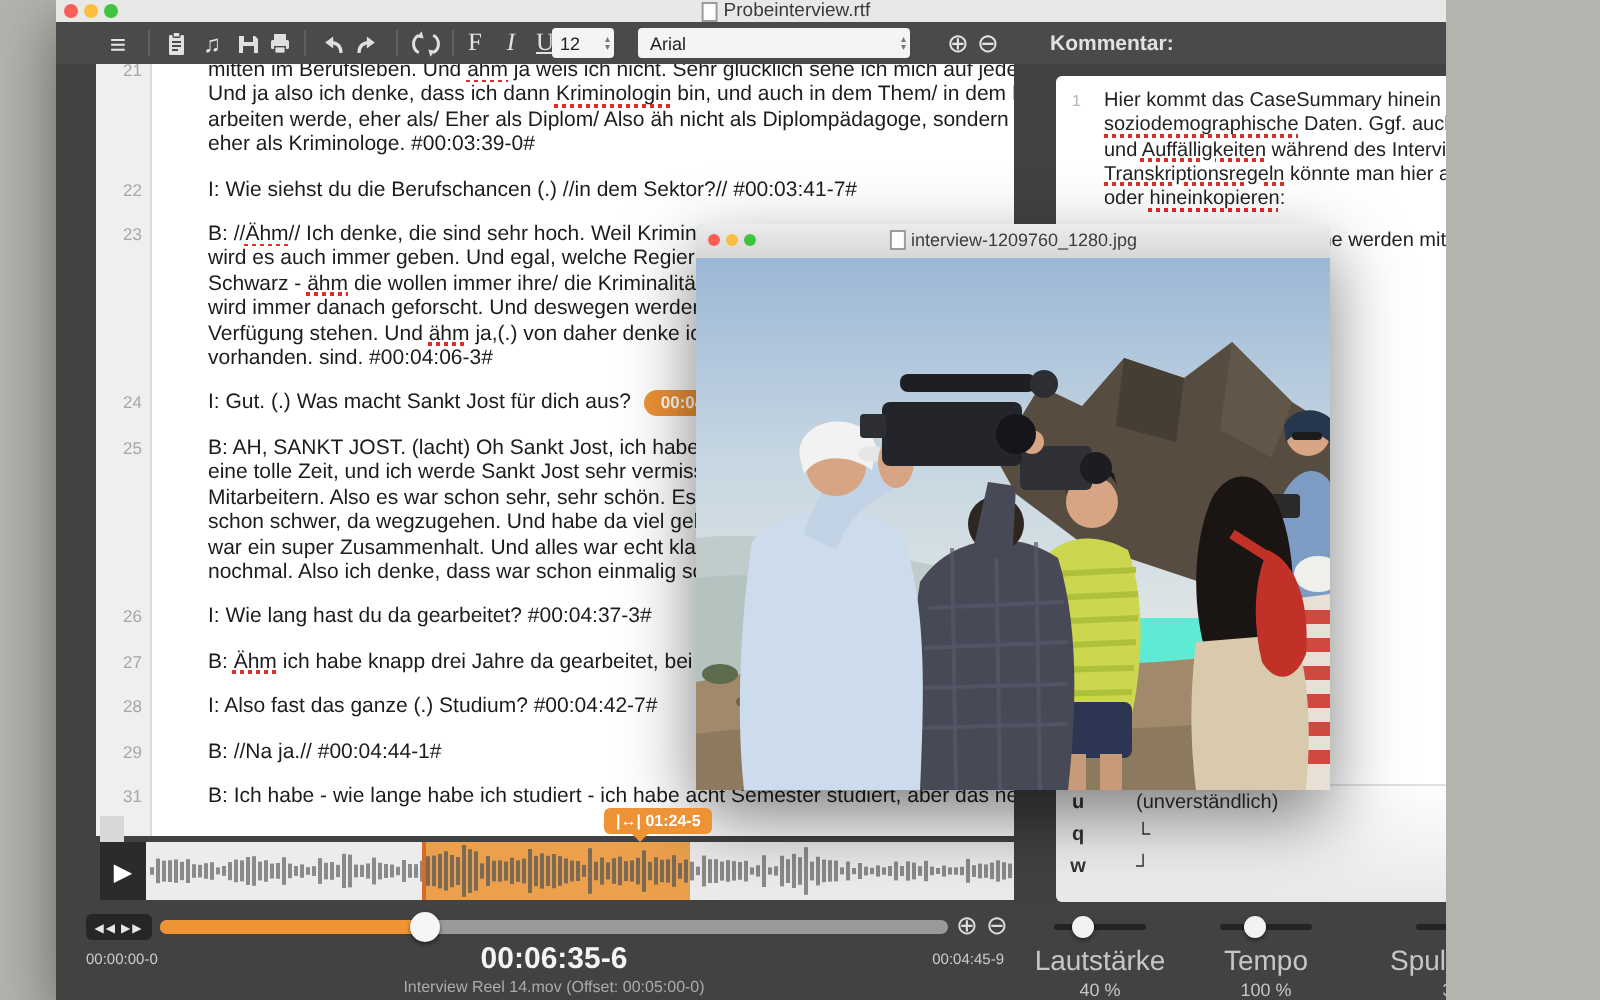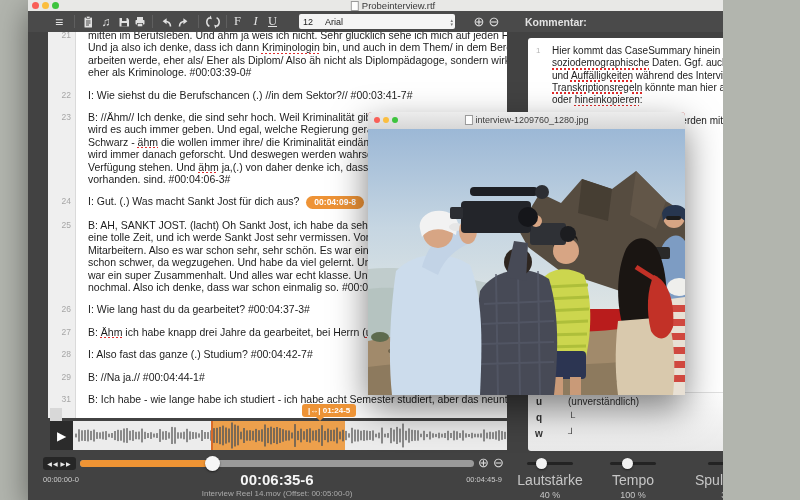--- a/index.html
+++ b/index.html
@@ -31,21 +31,21 @@
              display:flex;align-items:center;font-size:9px;color:#222;}
   .stepper{display:flex;flex-direction:column;line-height:4px;font-size:5px;color:#777;margin-left:auto;margin-right:2px;}
   .zoom-glyph{font-size:13px;}
   .panel-header{position:absolute;top:5px;font-size:10.5px;font-weight:600;color:#e2e2e2;}
 
   
   .doc{position:absolute;left:20px;top:32px;width:459px;height:386px;background:#fff;overflow:hidden;}
   .doc::before{content:"";position:absolute;left:0;top:0;width:27px;height:100%;
                background:#efefef;border-right:1px solid #dadada;}
   .doc-inner{position:relative;margin-top:-3px;}
-  .para{position:relative;padding-left:40px;margin-bottom:10px;}
+  .para{position:relative;padding-left:56px;margin-bottom:10px;}
   .lnum{position:absolute;left:0;top:1px;width:23px;text-align:right;font-size:8.5px;color:#a6a6a6;}
   .row{white-space:nowrap;overflow:hidden;font-size:10.5px;line-height:12.4px;color:#1c1c1c;width:420px;}
   .sp-err{text-decoration:underline dotted #e02b2b;text-decoration-thickness:2px;text-underline-offset:2px;}
   .badge{background:#ee9336;color:#fff;border-radius:8px;font-size:8.5px;font-weight:bold;
          padding:1px 8px 2px;margin-left:4px;}
 
   
   .scroll-nub{position:absolute;left:22px;top:408px;width:12px;height:13px;background:#d8d8d8;}
   .play-btn{position:absolute;left:22px;top:421px;width:23px;height:29px;background:#2b2b2b;
             color:#fff;font-size:12px;display:flex;align-items:center;justify-content:center;}
@@ -83,22 +83,22 @@
   
   .sliders{position:absolute;left:487px;top:452px;width:243px;height:48px;}
   .slider-group{position:absolute;width:72px;text-align:center;}
   .sl-track{position:relative;margin:10px auto 0;width:46px;height:3px;background:#232323;border-radius:2px;}
   .sl-knob{position:absolute;top:-4px;width:11px;height:11px;border-radius:50%;background:#f2f2f2;
            box-shadow:0 1px 2px rgba(0,0,0,.5);}
   .sl-label{margin-top:7px;font-size:14px;color:#c6c6c6;}
   .sl-value{margin-top:2px;font-size:9px;color:#c6c6c6;}
 
   
-  .photo-win{position:absolute;left:368px;top:112px;width:317px;height:283px;border-radius:4px 4px 0 0;
-             box-shadow:0 14px 36px rgba(0,0,0,.5);background:#b91c1c;}
+  .photo-win{position:absolute;left:348px;top:112px;width:317px;height:283px;border-radius:4px 4px 0 0;
+             box-shadow:0 14px 36px rgba(0,0,0,.5);background:#5eead4;}
   .photo-titlebar{position:absolute;left:0;top:0;width:100%;height:17px;border-radius:4px 4px 0 0;
                   background:linear-gradient(#ececec,#d7d7d7);border-bottom:1px solid #b2b2b2;}
   .photo-titlebar .lights{left:6px;top:5px;}
   .photo-titlebar .light{width:6px;height:6px;}
   .photo-title{position:absolute;left:50%;top:3px;transform:translateX(-50%);font-size:9px;color:#3c3c3c;
                white-space:nowrap;display:flex;align-items:center;gap:3px;}
   .photo-body{position:absolute;left:0;top:17px;width:317px;height:266px;overflow:hidden;}
 </style>
 </head>
 <body>
@@ -173,21 +173,21 @@
             <path d="M9.2 13.4 L11.4 10.4 L8.2 9.8 Z" fill="#e0e0e0"></path>
             <path d="M4.8 0.6 L2.6 3.6 L5.8 4.2 Z" fill="#e0e0e0"></path>
           </svg>
       </div>
       <div class="tb-sep" style="left:198px;"></div>
 
       <div class="tb tb-btn fiu" style="left:202px;">F</div>
       <div class="tb tb-btn fiu i" style="left:220px;">I</div>
       <div class="tb tb-btn fiu u" style="left:237px;">U</div>
 
-      <div class="white-box" style="left:271px;width:27px;padding-left:4px;">
+      <div class="white-box" style="left:248px;width:27px;padding-left:4px;">
         <span>12</span>
         <span class="stepper">
             <span>▴</span>
             <span>▾</span>
           </span>
       </div>
       <div class="white-box" style="left:291px;width:130px;padding-left:6px;">
         <span>Arial</span>
         <span class="stepper">
             <span>▴</span>

